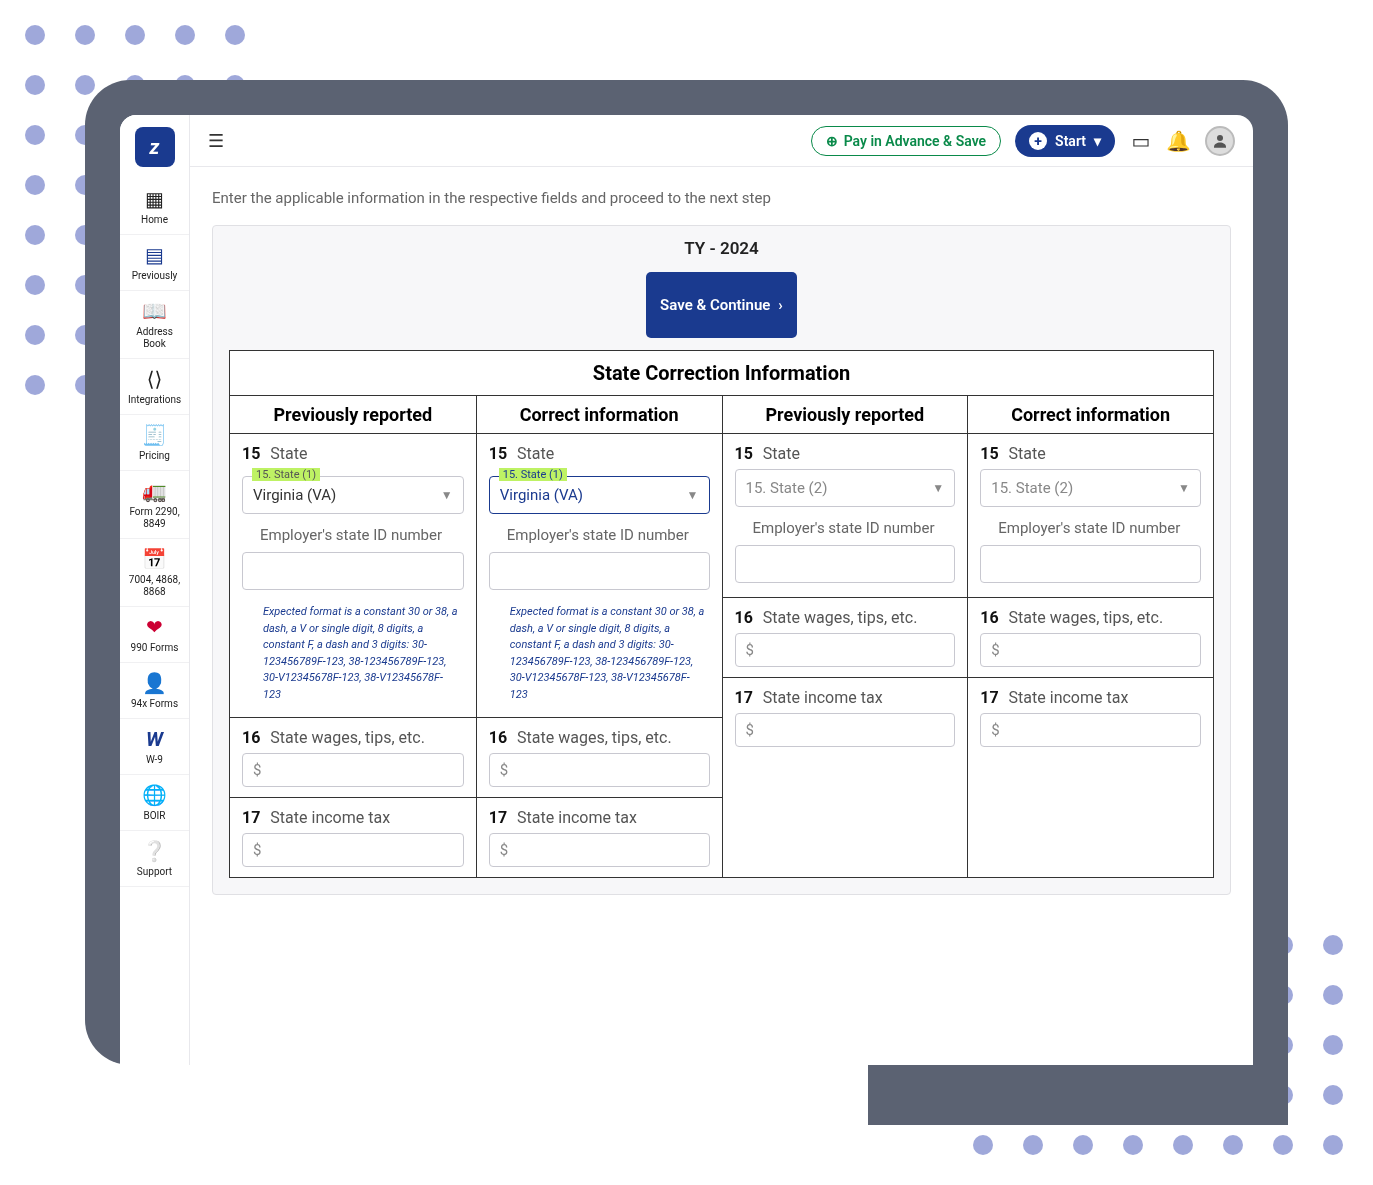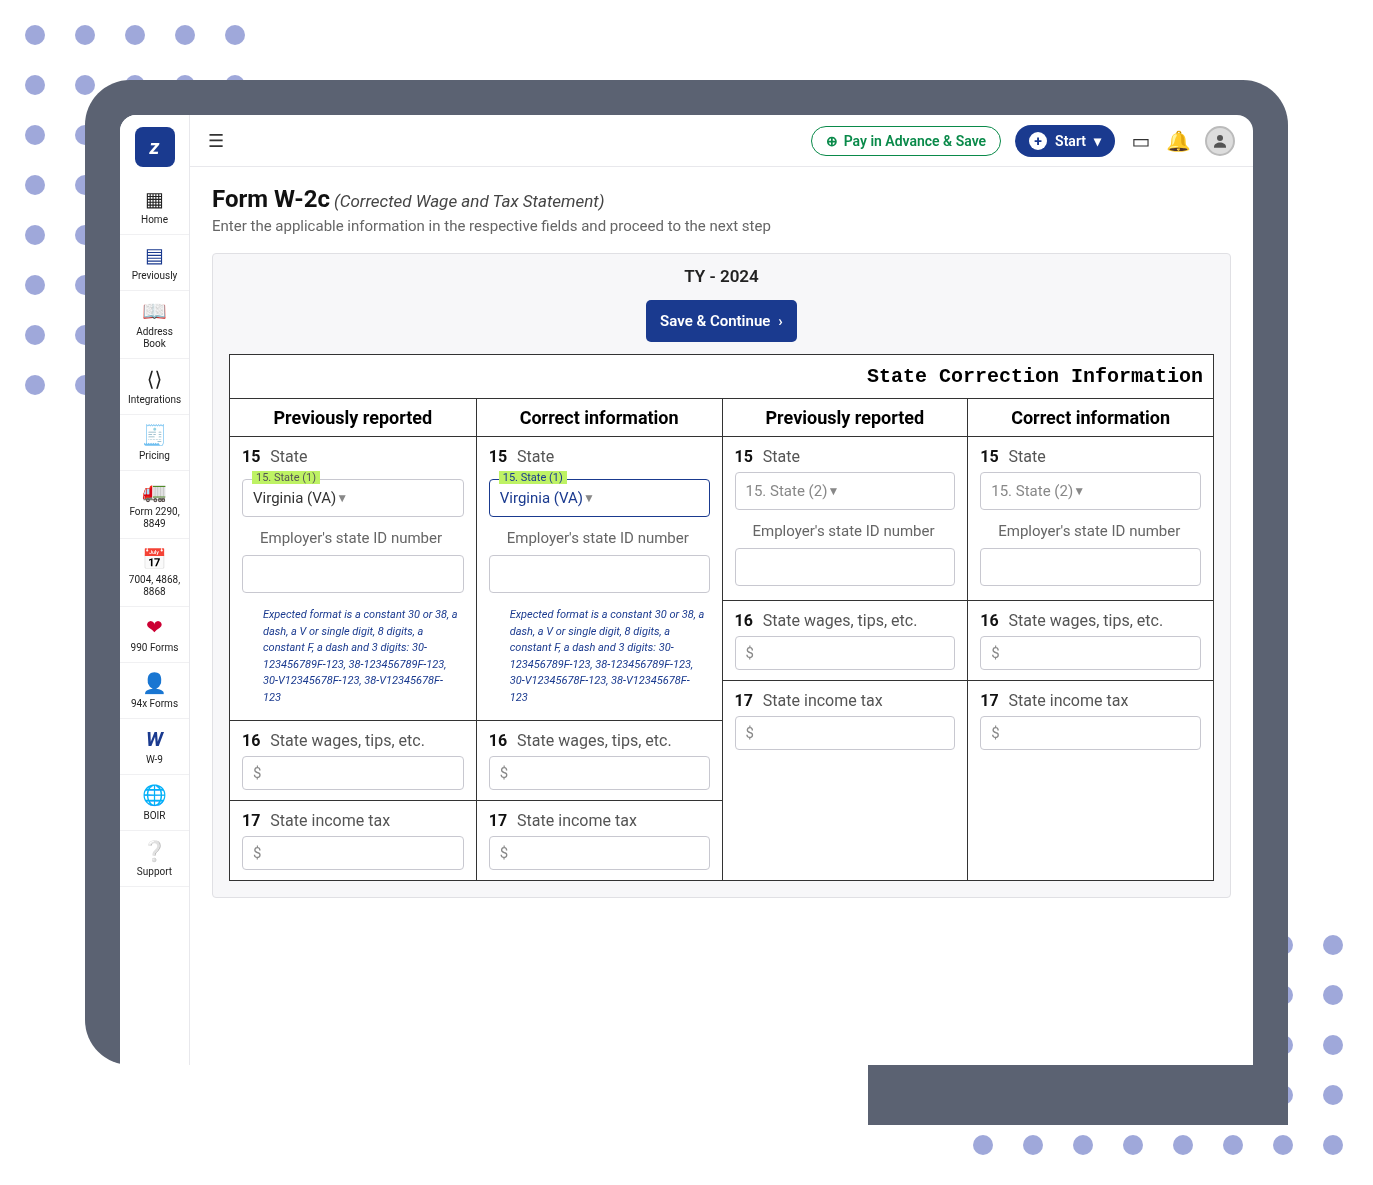--- a/index.html
+++ b/index.html
@@ -40,34 +40,34 @@
 .avatar { width: 30px; height: 30px; border-radius: 50%; background: #ddd; border: 2px solid #bbb; display: flex; align-items: center; justify-content: center; cursor: pointer; }
 
 .content { padding: 18px 22px; flex: 1; overflow: hidden; }
 .pg-title { font-size: 24px; font-weight: 700; color: #111; }
 .pg-sub { font-style: italic; font-weight: 400; color: #444; font-size: 17px; }
 .pg-desc { color: #666; font-size: 15px; margin-top: 4px; }
 
 .card { margin-top: 18px; background: #f7f7f9; border: 1px solid #e0e0e4; border-radius: 4px; }
 .card-head { display: flex; align-items: center; justify-content: flex-end; padding: 12px 16px; gap: 14px; flex-direction: column; }
 .ty { font-size: 17px; font-weight: 600; color: #222; }
-.save-btn { background: #1a3a8f; color: #fff; border: none; border-radius: 5px; padding: 12px 14px; font-size: 15px; font-weight: 600; cursor: pointer; display: flex; align-items: center; gap: 8px; }
+.save-btn { background: #1a3a8f; color: #fff; border: none; border-radius: 5px; padding: 24px 14px; font-size: 15px; font-weight: 600; cursor: pointer; display: flex; align-items: center; gap: 8px; }
 
 .form-area { background: #fff; margin: 0 16px 16px 16px; border: 1px solid #333; }
-.sec-title { text-align: right; font-size: 20px; font-weight: 700; padding: 10px; border-bottom: 1.5px solid #333; font-family: Liberation Mono, monospace; }
+.sec-title { text-align: center; font-size: 20px; font-weight: 700; padding: 10px; border-bottom: 1.5px solid #333; }
 .cols { display: grid; grid-template-columns: 1fr 1fr 1fr 1fr; }
 .col { border-left: 1.5px solid #333; }
 .col:first-child { border-left: none; }
 .col-head { text-align: center; font-weight: 700; font-size: 18px; padding: 8px; border-bottom: 1.5px solid #333; }
 .cell { padding: 10px 12px; border-bottom: 1.5px solid #333; }
 .cell:last-child { border-bottom: none; }
 .row-lbl { display: flex; gap: 10px; align-items: center; color: #555; font-size: 16px; }
 .row-lbl b { color: #111; font-weight: 700; }
 .fieldset-lbl { font-size: 11px; color: #555; margin: 0 0 -2px 10px; background: #bef264; display: inline-block; padding: 0 4px; position: relative; z-index: 1; }
-.select { width: 100%; border: 1px solid #c8c8d0; border-radius: 4px; padding: 9px 10px; font-size: 15px; color: #333; background: #fff; display: flex; justify-content: flex-start; align-items: center; cursor: pointer; margin-top: -6px; }
+.select { width: 100%; border: 1px solid #c8c8d0; border-radius: 4px; padding: 9px 10px; font-size: 15px; color: #333; background: #fff; display: flex; justify-content: space-between; align-items: center; cursor: pointer; margin-top: -6px; }
 .select.active { border: 1.5px solid #1a3a8f; color: #1a3a8f; }
 .select .chev { color: #888; font-size: 12px; }
 .sublabel { color: #666; font-size: 15px; margin: 12px 0 6px 18px; }
 .text-in { width: 100%; border: 1px solid #c8c8d0; border-radius: 4px; padding: 9px 10px; font-size: 15px; margin: 2px 0 4px 0; }
 .hint { color: #1a3a8f; font-size: 11px; font-style: italic; line-height: 1.5; margin: 10px 4px 4px 21px; }
 .money { display: flex; align-items: center; border: 1px solid #c8c8d0; border-radius: 4px; padding: 7px 10px; color: #888; font-size: 15px; margin-top: 6px; }
 </style>
 </head>
 <body>
 
@@ -192,24 +192,20 @@
         <span class="top-icon">🔔</span>
         <span class="avatar">
             <svg width="18" height="18" viewBox="0 0 24 24" fill="#555">
               <circle cx="12" cy="8" r="4"></circle>
               <path d="M4 20c0-4 4-6 8-6s8 2 8 6v1H4z"></path>
             </svg>
           </span>
       </div>
 
       <div class="content">
-        <div>
-          <span class="pg-title">Form W-2c</span>
-          <span class="pg-sub">(Corrected Wage and Tax Statement)</span>
-        </div>
         <div class="pg-desc">Enter the applicable information in the respective fields and proceed to the next step</div>
 
         <div class="card">
           <div class="card-head">
             <span class="ty">TY - 2024</span>
             <button class="save-btn">
                 <span>Save &amp; Continue</span>
                 <span>›</span>
               </button>
           </div>

